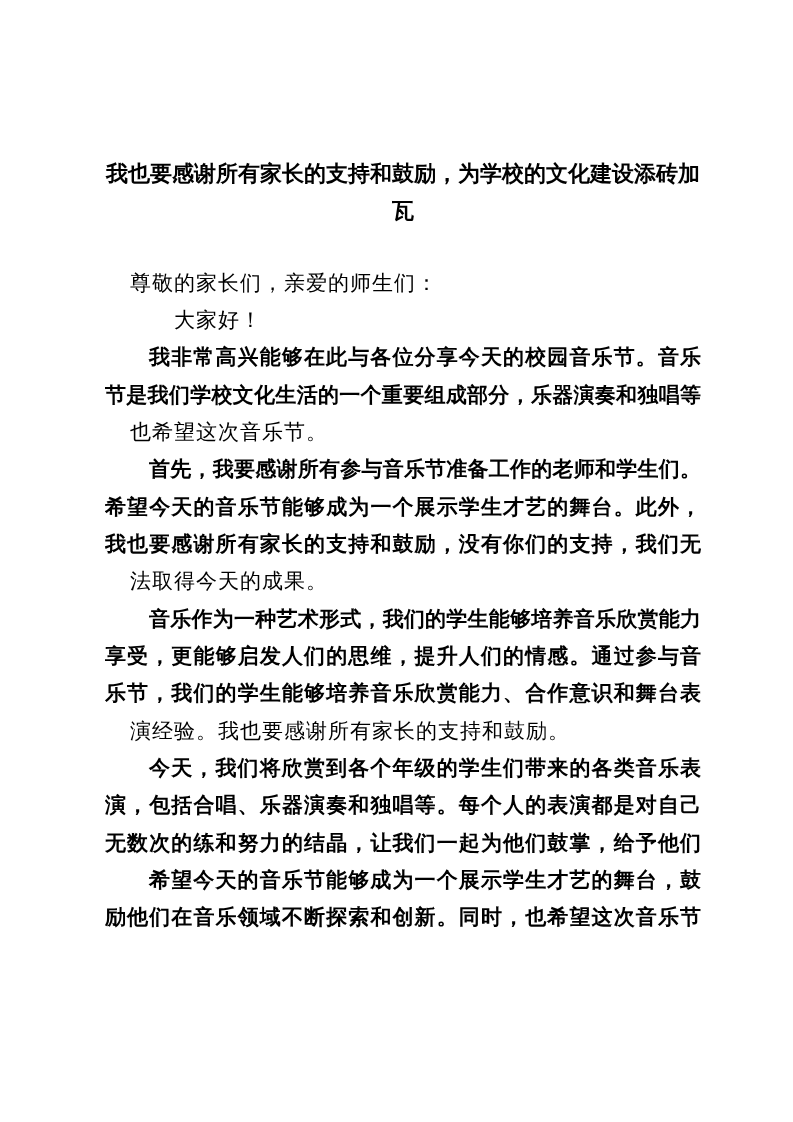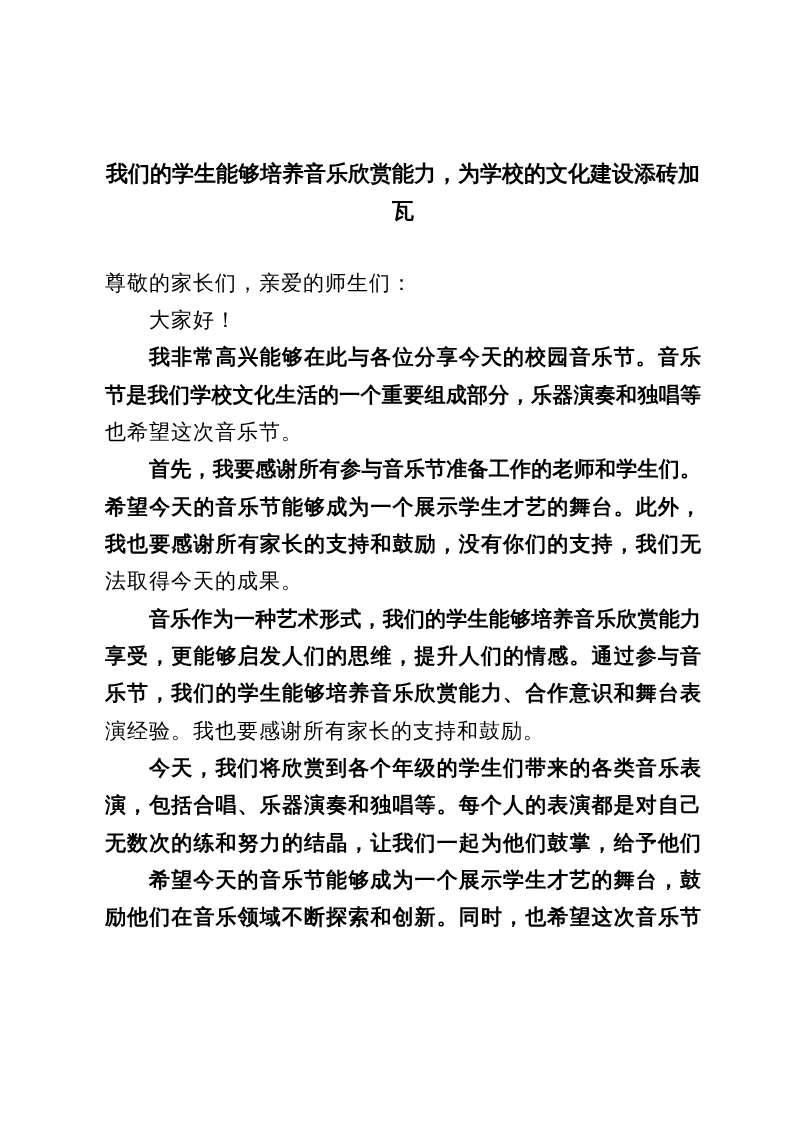--- a/index.html
+++ b/index.html
@@ -50,28 +50,29 @@
   .line.justify {
     text-align: justify;
     text-align-last: justify;
     font-weight: bold;
   }
   .line.indent {
     text-indent: 44px;
   }
   .line.plain {
     letter-spacing: 1px;
+    margin-left: 25px;
   }
 </style>
 </head>
 <body>
 
 <div class="page">
   <div class="content">
-    <h1 class="doc-title">我们的学生能够培养音乐欣赏能力，为学校的文化建设添砖加瓦</h1>
+    <h1 class="doc-title">我也要感谢所有家长的支持和鼓励，为学校的文化建设添砖加瓦</h1>
     <div class="doc-body">
         <div class="para">
           <div class="line plain">尊敬的家长们，亲爱的师生们：</div>
         </div>
         <div class="para">
           <div class="line plain indent">大家好！</div>
         </div>
         <div class="para">
           <div class="line justify indent">我非常高兴能够在此与各位分享今天的校园音乐节。音乐</div>
           <div class="line justify">节是我们学校文化生活的一个重要组成部分，乐器演奏和独唱等</div>

